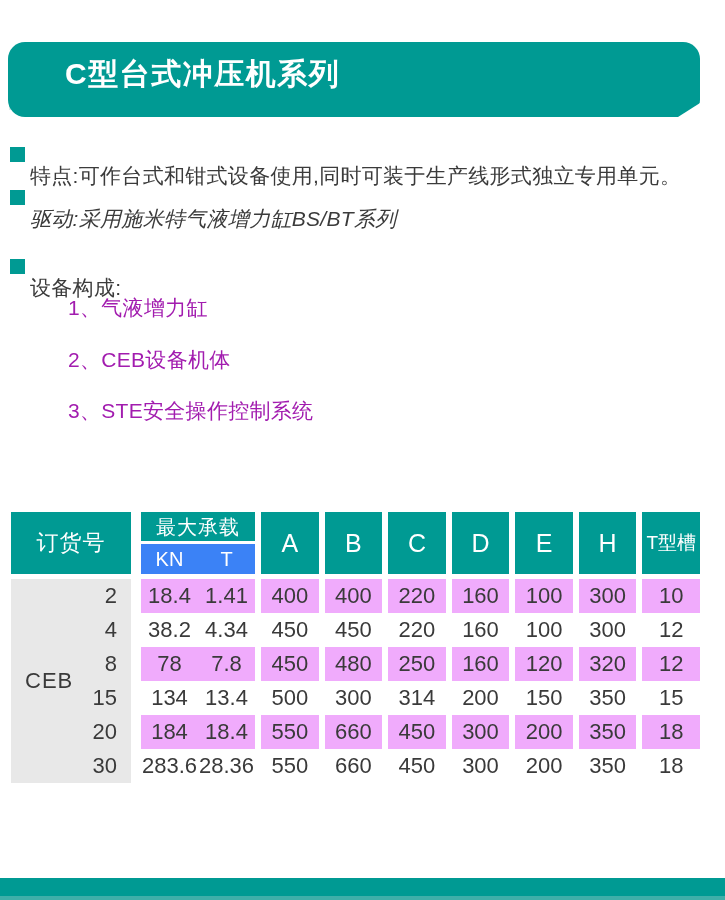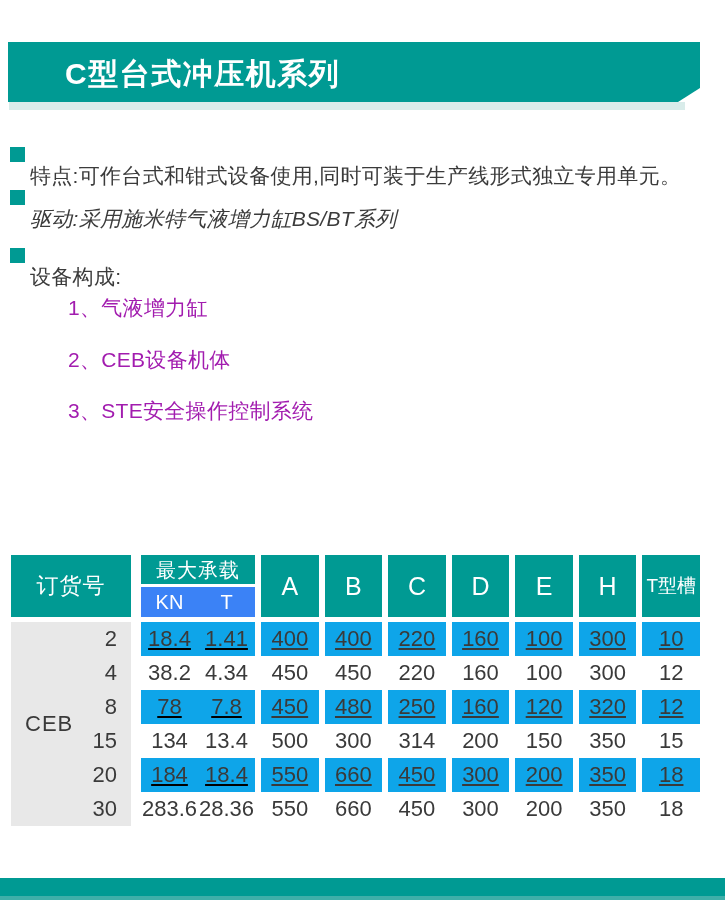--- a/index.html
+++ b/index.html
@@ -7,42 +7,43 @@
     position:relative;width:725px;height:900px;overflow:hidden;background:#ffffff;
     font-family:"Liberation Sans","DejaVu Sans",sans-serif;
     -webkit-font-smoothing:antialiased;
   }
   
   .banner-shadow{
     position:absolute;left:9px;top:102px;width:676px;height:8px;
     background:#d9ecea;z-index:0;
   }
   .banner{
-    position:absolute;left:8px;top:42px;width:692px;height:60px;
+    position:absolute;left:8px;top:42px;width:692px;height:75px;
     background:#009A93;z-index:1;
     clip-path:polygon(0 0,100% 0,100% calc(100% - 14px),calc(100% - 22px) 100%,0 100%);
+    border-radius:17px;
   }
   .banner-title{
     display:block;line-height:64px;padding-left:57px;
     font-size:30px;font-weight:bold;color:#ffffff;letter-spacing:1.5px;
   }
   
   .bullet-row{position:absolute;left:10px;height:22px;display:flex;align-items:flex-start;flex-direction:column;}
   .bullet-square{width:15px;height:15px;background:#009A93;flex:0 0 auto;}
   .bullet-text{margin-left:20px;font-size:21px;color:#3b3b3b;letter-spacing:0.3px;white-space:nowrap;}
   #bullet1{top:147px;}
   #bullet2{top:190px;font-style:italic;}
-  #bullet3{top:248px;}
+  #bullet3{top:259px;}
   
   .list-item{position:absolute;left:68px;font-size:21px;color:#a21caf;letter-spacing:0.3px;white-space:nowrap;}
   #comp1{top:294px;}
   #comp2{top:346px;}
   #comp3{top:397px;}
   
-  .spec-table{position:absolute;left:11px;top:555px;width:689px;}
+  .spec-table{position:absolute;left:11px;top:512px;width:689px;}
   .thead{display:flex;}
   .th{background:#009A93;color:#ffffff;text-align:center;}
   .th-order{
     flex:0 0 120px;height:62px;line-height:62px;font-size:22px;margin-right:10px;letter-spacing:1px;
   }
   .header-grid,.t-row{
     display:grid;grid-template-columns:114px repeat(7,1fr);column-gap:6px;width:559px;
   }
   .th-col{height:62px;line-height:62px;font-size:25px;font-weight:400;}
   .th-tslot{font-size:19px;letter-spacing:0px;}
@@ -57,21 +58,21 @@
   }
   .ceb-label{
     position:absolute;left:14px;top:50%;transform:translateY(-50%);
     font-size:22px;color:#3a3a3a;letter-spacing:1px;
   }
   .model-num{height:34px;line-height:34px;text-align:right;padding-right:14px;font-size:22px;color:#3a3a3a;}
   .t-row{height:34px;margin-bottom:0;}
   .cell{line-height:34px;text-align:center;font-size:22px;color:#3a3a3a;}
   .cell-group{display:flex;}
   .cell-group span{flex:1;text-align:center;line-height:34px;font-size:22px;color:#3a3a3a;}
-  .t-row.striped .cell,.t-row.striped .cell-group{background:#0ea5e9;text-decoration:underline;}
+  .t-row.striped .cell,.t-row.striped .cell-group{background:#f0abfc;}
   
   .bottom-bar{position:absolute;left:0;top:878px;width:725px;height:22px;background:#009A93;}
   .bottom-bar-light{position:absolute;left:0;top:896px;width:725px;height:4px;background:#3fafa9;}
 </style>
 </head>
 <body>
 
 <div id="page">
 
   <div class="banner-shadow"></div>

